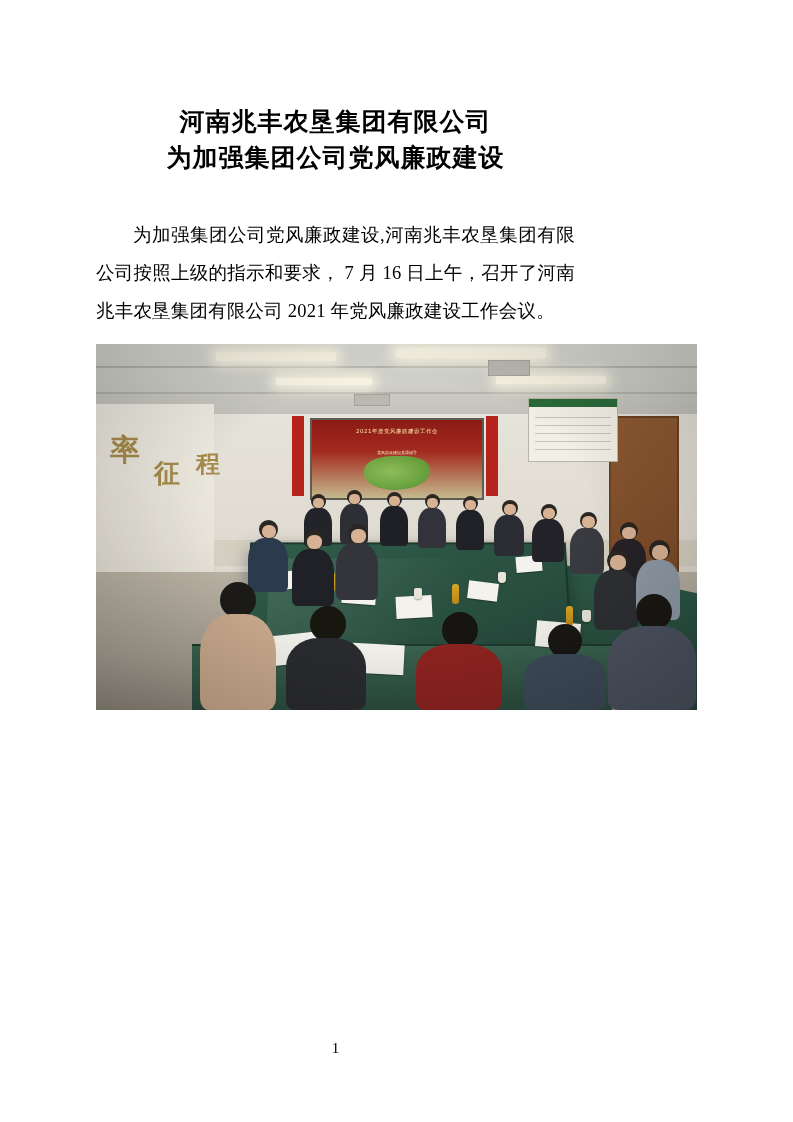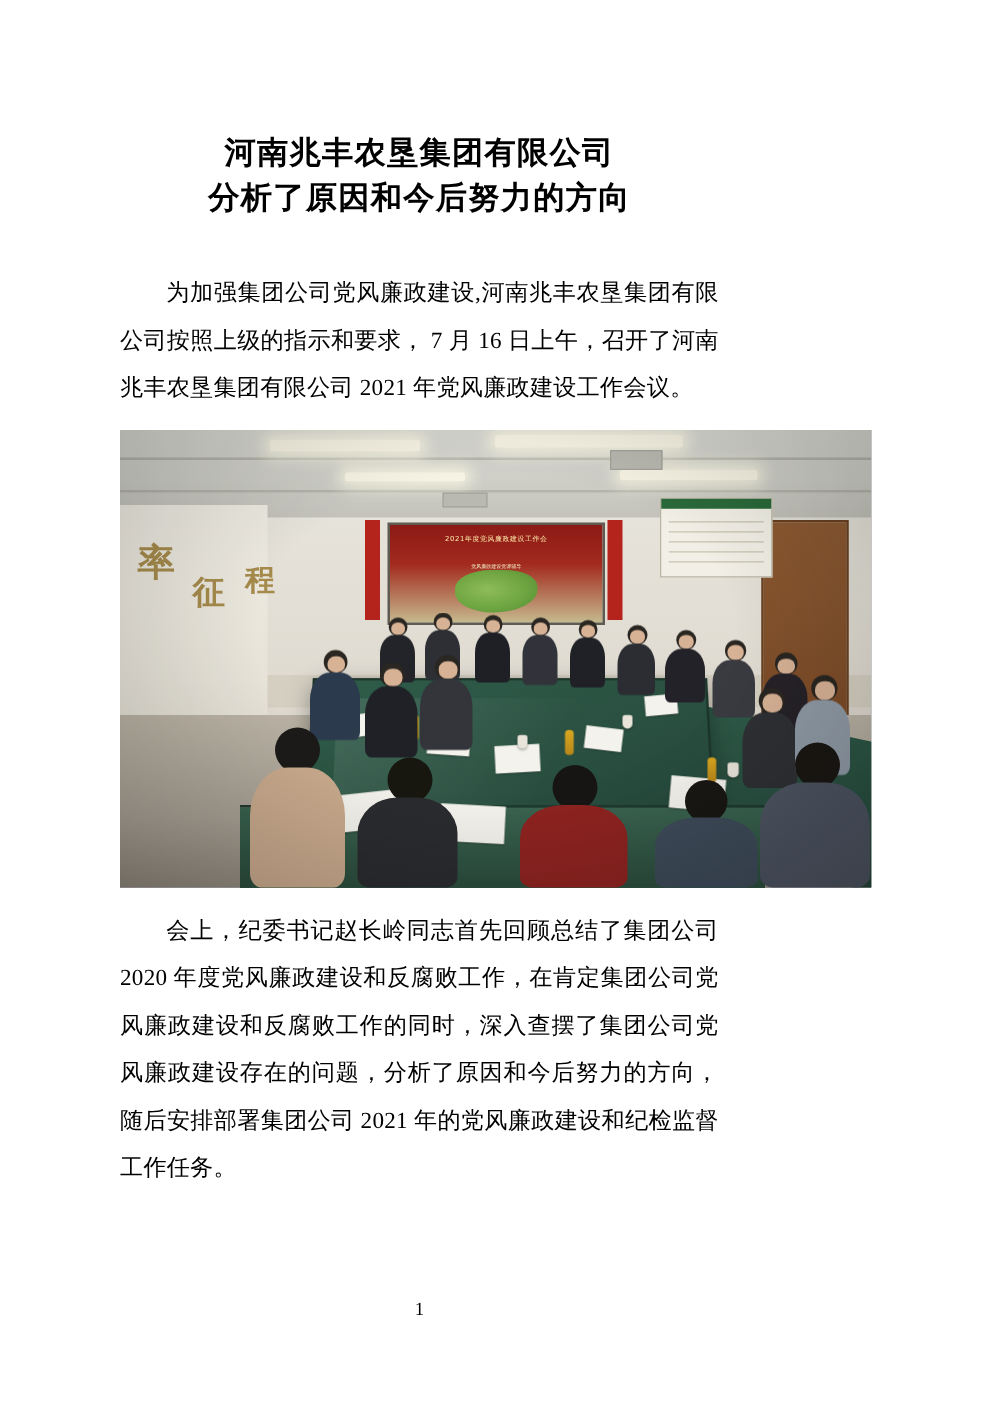--- a/index.html
+++ b/index.html
@@ -202,21 +202,21 @@
     pointer-events: none;
   }
 </style>
 </head>
 <body>
 
 <div class="page">
 
   <h1 class="doc-title">
     <span class="line">河南兆丰农垦集团有限公司</span>
-    <span class="line">分析了原因和今后努力的方向</span>
+    <span class="line">为加强集团公司党风廉政建设</span>
   </h1>
 
   <p class="para para-1">为加强集团公司党风廉政建设,河南兆丰农垦集团有限公司按照上级的指示和要求， 7 月 16 日上午，召开了河南兆丰农垦集团有限公司 2021 年党风廉政建设工作会议。</p>
 
   <div class="figure">
     <div class="photo">
 
       <div class="ceiling"></div>
       <div class="ceiling-line" style="left:0;top:22px;width:100%;"></div>
       <div class="ceiling-line" style="left:0;top:48px;width:100%;"></div>
@@ -369,16 +369,15 @@
       </div>
       <div class="person" style="left:512px;top:250px;width:88px;height:116px;">
         <div class="head" style="left:28px;top:0;width:36px;height:36px;background:#1a1713;"></div>
         <div class="body" style="left:0;top:32px;width:88px;height:84px;background:#4c5360;"></div>
       </div>
 
       <div class="vignette"></div>
     </div>
   </div>
 
-  <p class="para para-2">会上，纪委书记赵长岭同志首先回顾总结了集团公司 2020 年度党风廉政建设和反腐败工作，在肯定集团公司党风廉政建设和反腐败工作的同时，深入查摆了集团公司党风廉政建设存在的问题，分析了原因和今后努力的方向，随后安排部署集团公司 2021 年的党风廉政建设和纪检监督工作任务。</p>
 
   <div class="page-number">1</div>
 </div>
 
 </body></html>

